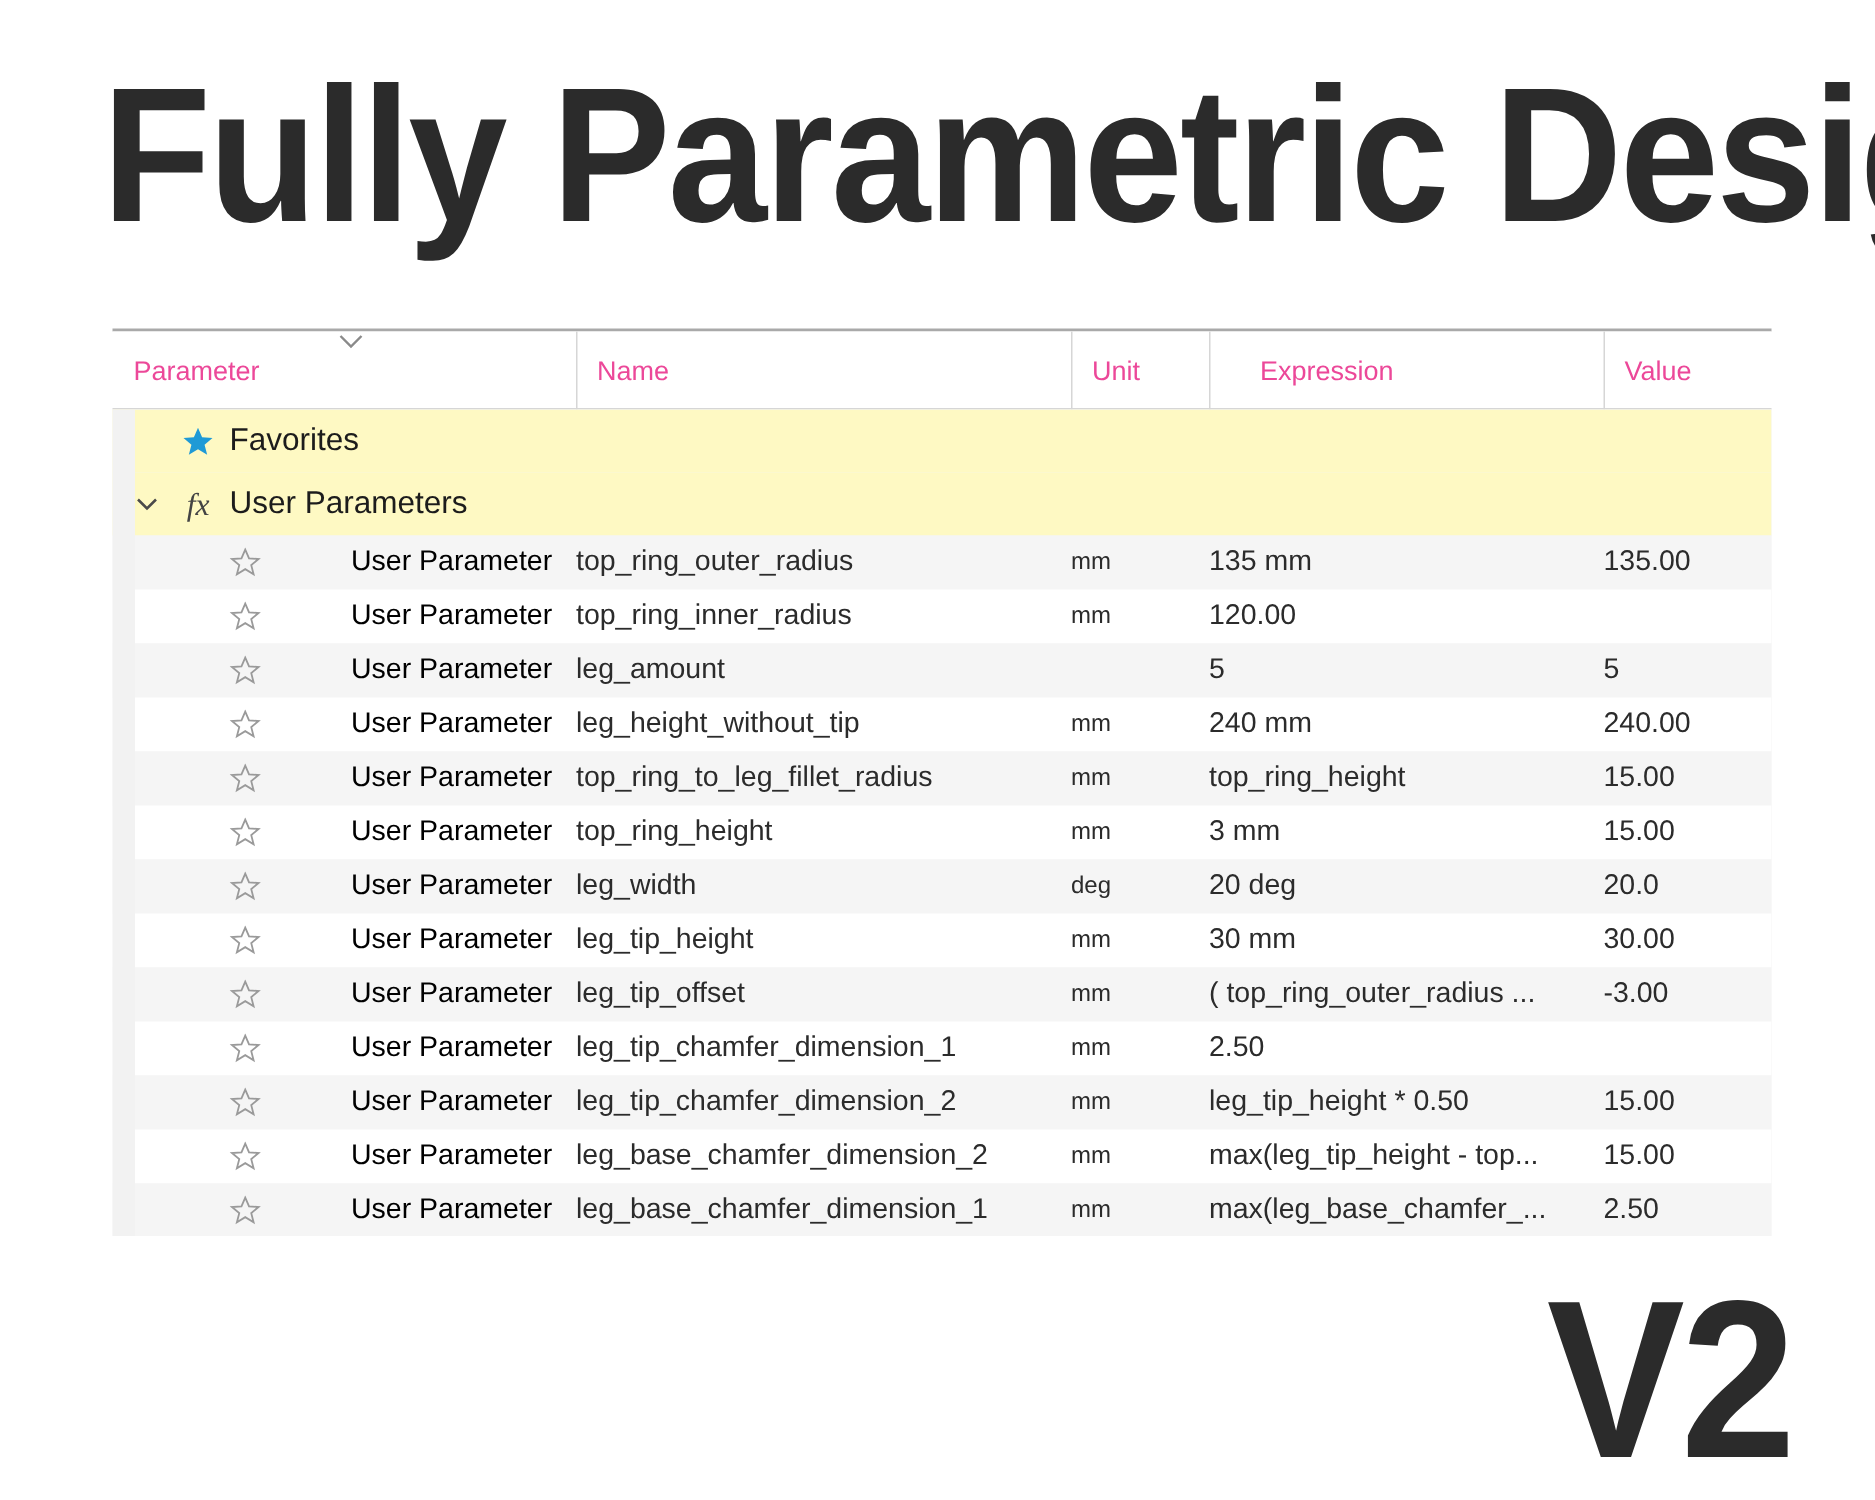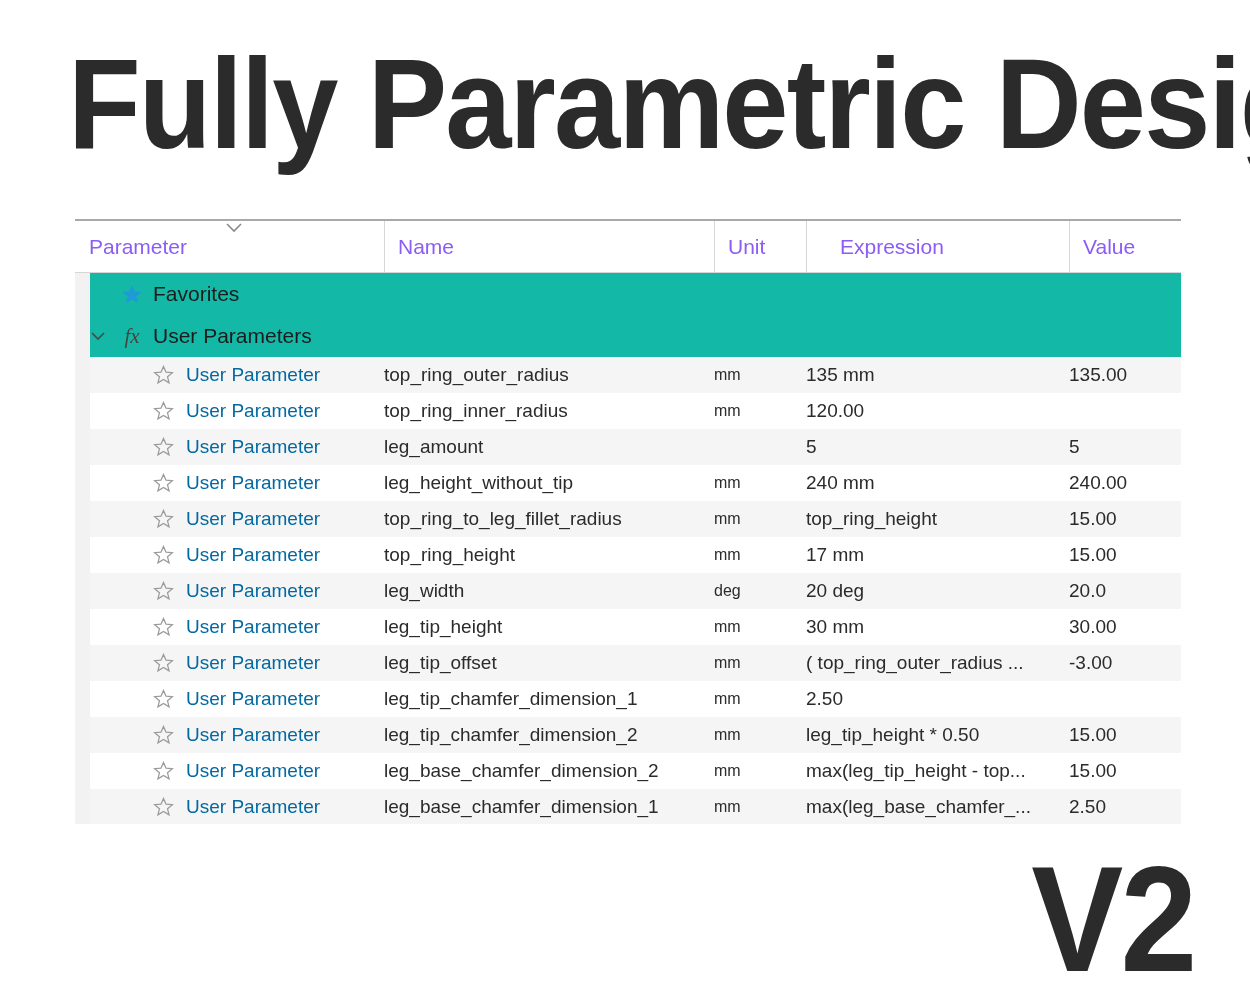--- a/index.html
+++ b/index.html
@@ -65,22 +65,22 @@
     position: relative;
     height: 52px;
     background: #ffffff;
     border-bottom: 1px solid #d6d6d6;
   }
   .thead .cell {
     position: absolute;
     top: 0;
     height: 52px;
     line-height: 52px;
-    font-size: 21px;
-    color: #8b5cf6;
+    font-size: 18px;
+    color: #ec4899;
     padding-left: 14px;
     white-space: nowrap;
   }
   .thead .vdiv {
     position: absolute;
     top: 0;
     width: 1px;
     height: 52px;
     background: #d6d6d6;
   }
@@ -108,21 +108,21 @@
     z-index: 3;
   }
   .row {
     position: relative;
     height: 36px;
     display: flex;
     align-items: center;
     background: #ffffff;
   }
   .row.alt { background: #f5f5f5; }
-  .row.group { background: #14b8a6; height: 42px; }
+  .row.group { background: #fef9c3; height: 42px; }
   .row.group.first { height: 42px; }
 
   .c-param {
     position: relative;
     width: 309px;
     flex: none;
     display: flex;
     align-items: center;
     font-size: 19px;
     color: #2b2b2b;
@@ -154,21 +154,21 @@
   .fx-icon {
     margin-left: 46px; margin-right: 10px;
     font-family: "Liberation Serif", serif;
     font-style: italic;
     font-size: 21px;
     color: #444;
     width: 22px;
     text-align: center;
   }
   .star-hollow { margin-left: 78px; margin-right: 12px; display:block; }
-  .param-text { font-size: 19px; color: #0369a1; }
+  .param-text { font-size: 19px; color: #000000; margin-left: 48px; }
 </style>
 </head>
 <body>
 
 <div id="page">
 
   <div class="headline">Fully Parametric Design</div>
 
   <div class="panel">
 
@@ -275,21 +275,21 @@
           </div>
           <div class="row">
             <div class="c-param">
               <svg class="star-hollow" width="21" height="20" viewBox="0 0 24 23">
                 <path d="M12 1.6 L14.9 8.3 L22.2 8.8 L16.6 13.5 L18.4 20.5 L12 16.6 L5.6 20.5 L7.4 13.5 L1.8 8.8 L9.1 8.3 Z" fill="none" stroke="#9a9a9a" stroke-width="1.4"></path>
               </svg>
               <span class="param-text">User Parameter</span>
             </div>
             <div class="c-name wide">top_ring_height</div>
             <div class="c-unit">mm</div>
-            <div class="c-expr">17 mm</div>
+            <div class="c-expr">3 mm</div>
             <div class="c-value">15.00</div>
           </div>
           <div class="row alt">
             <div class="c-param">
               <svg class="star-hollow" width="21" height="20" viewBox="0 0 24 23">
                 <path d="M12 1.6 L14.9 8.3 L22.2 8.8 L16.6 13.5 L18.4 20.5 L12 16.6 L5.6 20.5 L7.4 13.5 L1.8 8.8 L9.1 8.3 Z" fill="none" stroke="#9a9a9a" stroke-width="1.4"></path>
               </svg>
               <span class="param-text">User Parameter</span>
             </div>
             <div class="c-name wide">leg_width</div>

